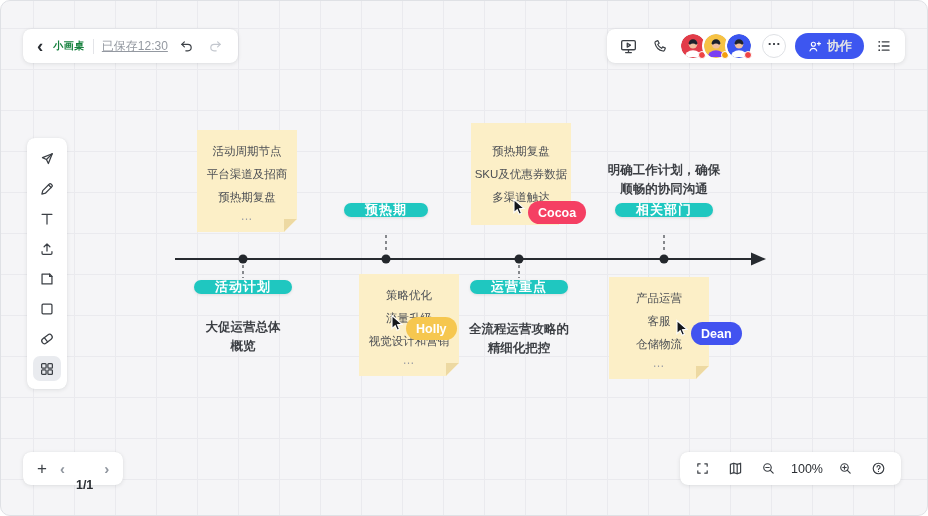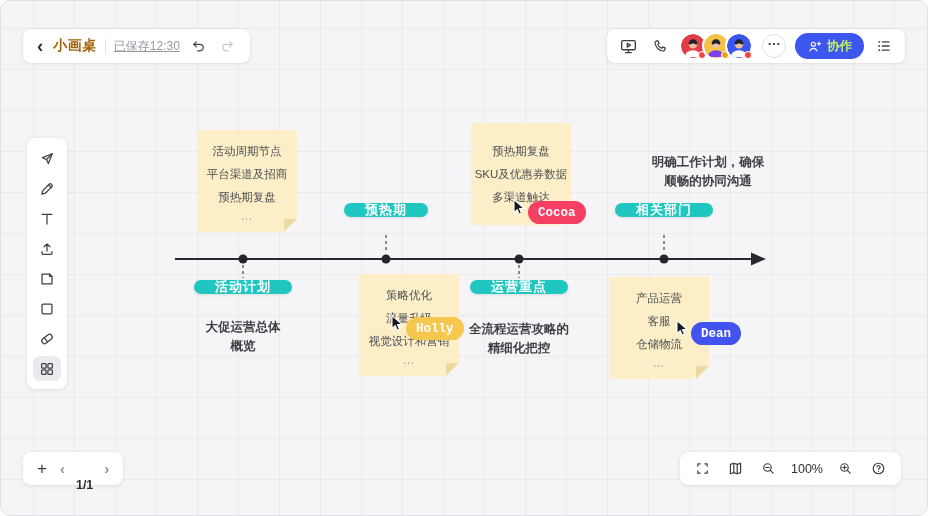--- a/index.html
+++ b/index.html
@@ -19,35 +19,35 @@
     display:flex; align-items:center;
   }
   svg{ display:block; }
   .ic{ color:#3c4046; }
   .ic svg{ stroke:currentColor; fill:none; stroke-width:1.4; stroke-linecap:round; stroke-linejoin:round; }
   .iconbtn{ border:none; background:transparent; padding:2px; cursor:pointer; display:flex; align-items:center; justify-content:center; }
 
   
   .topbar-left{ left:22px; top:28px; height:34px; padding:0 12px; gap:8px; }
   .back-glyph{ font-size:19px; line-height:1; color:#2a2e33; font-weight:bold; margin-top:-2px; }
-  .board-title{ font-size:14px; font-weight:bold; color:#a16207; letter-spacing:.5px; }
+  .board-title{ font-size:10px; font-weight:bold; color:#15803d; letter-spacing:.5px; }
   .vdiv{ width:1px; height:15px; background:#e3e4e8; }
   .saved-status{ font-size:12px; color:#9499a1;text-decoration:underline; }
   .redo{ color:#c3c7ce; }
 
   
   .topbar-right{ right:22px; top:28px; height:34px; padding:0 10px; gap:9px; }
   .avatars{ display:flex; align-items:center; }
   .avatar{ position:relative; width:28px; height:28px; border-radius:50%; border:2px solid #fff; background:#ddd; cursor:pointer; }
   .avatar + .avatar{ margin-left:-5px; }
   .avatar svg{ width:24px; height:24px; border-radius:50%; }
   .presence-dot{ position:absolute; right:-1px; bottom:-1px; width:8px; height:8px; border-radius:50%; border:1.5px solid #fff; }
   .more-btn{ width:24px; height:24px; border-radius:50%; border:1px solid #dee0e4; background:#fff; color:#3c4046;
     font-size:13px; font-weight:bold; display:flex; align-items:center; justify-content:center; cursor:pointer; padding-bottom:6px;}
-  .collab-btn{ height:26px; border:none; border-radius:13px; color:#bef264; font-size:12.5px; font-weight:bold;
+  .collab-btn{ height:26px; border:none; border-radius:13px; color:#e5e5e5; font-size:12.5px; font-weight:bold;
     display:flex; align-items:center; gap:5px; padding:0 12px; cursor:pointer; }
   .collab-btn svg{ stroke:#fff; fill:none; stroke-width:1.5; stroke-linecap:round; stroke-linejoin:round; }
 
   
   .toolbar{ left:26px; top:137px; width:40px; padding:8px 0; flex-direction:column; gap:5px; }
   .tool{ width:28px; height:25px; display:flex; align-items:center; justify-content:center; border:none; background:transparent; border-radius:7px; cursor:pointer; }
   .tool.selected{ background:#e9ebef; }
   .tool svg{ width:18px; height:18px; }
 
   
@@ -64,21 +64,21 @@
     box-shadow:1px 2px 4px rgba(120,95,30,.15);
     clip-path:polygon(0 0,100% 0,100% calc(100% - 13px),calc(100% - 13px) 100%,0 100%);
     display:flex; flex-direction:column; align-items:center; justify-content:center; padding:4px 2px;
   }
   .note::after{ content:""; position:absolute; right:0; bottom:0; width:13px; height:13px;
     background:#edd9a2; clip-path:polygon(0 0,100% 0,0 100%); }
   .note .ln{ font-size:11.5px; color:#4d5055; line-height:23px; white-space:nowrap; }
   .note .dots{ font-size:12px; color:#9a9da3; line-height:14px; letter-spacing:1px; }
   .cursor{ position:absolute; pointer-events:none; }
   .cursor-label{ position:absolute; left:19px; top:4px; height:23px; border-radius:12px; padding:0 10px;
-    color:#fff; font-size:12.5px; font-weight:bold; display:flex; align-items:center; white-space:nowrap;font-family:Liberation Mono, monospace; }
+    color:#fff; font-size:12.5px; font-weight:bold; display:flex; align-items:center; white-space:nowrap; }
 
   
   .footer-left{ left:22px; top:451px; height:33px; padding:0 12px; gap:9px; }
   .footer-right{ right:26px; top:451px; height:33px; padding:0 12px; gap:12px; }
   .pg-glyph{ font-size:15px; color:#8f959e; font-weight:bold; line-height:1; }
   .plus-glyph{ font-size:17px; color:#3c4046; font-weight:normal; line-height:1; }
   .page-indicator{ font-size:12.5px; font-weight:bold; color:#2a2e33;margin-top:32px; }
   .zoom-level{ font-size:12.5px; color:#2a2e33; border:none; background:none; cursor:pointer; font-weight:normal; }
   .footer-right .ic svg, .footer-left .ic svg{ width:17px; height:17px; }
 </style>
@@ -122,21 +122,21 @@
       <div class="ln">多渠道触达</div>
     </div>
 
     <div class="obj note" style="left: 608px; top: 276px; background: rgb(252, 239, 199);">
       <div class="ln">产品运营</div>
       <div class="ln">客服</div>
       <div class="ln">仓储物流</div>
       <div class="dots">…</div>
     </div>
 
-    <div class="obj caption" style="left:663px;top:152px;margin-left:44px;">
+    <div class="obj caption" style="left:663px;top:160px;">
       <div>明确工作计划，确保</div>
       <div>顺畅的协同沟通</div>
     </div>
     <div class="obj caption" style="left:242px;top:317px;">
       <div>大促运营总体</div>
       <div>概览</div>
     </div>
     <div class="obj caption" style="left:518px;top:319px;">
       <div>全流程运营攻略的</div>
       <div>精细化把控</div>

